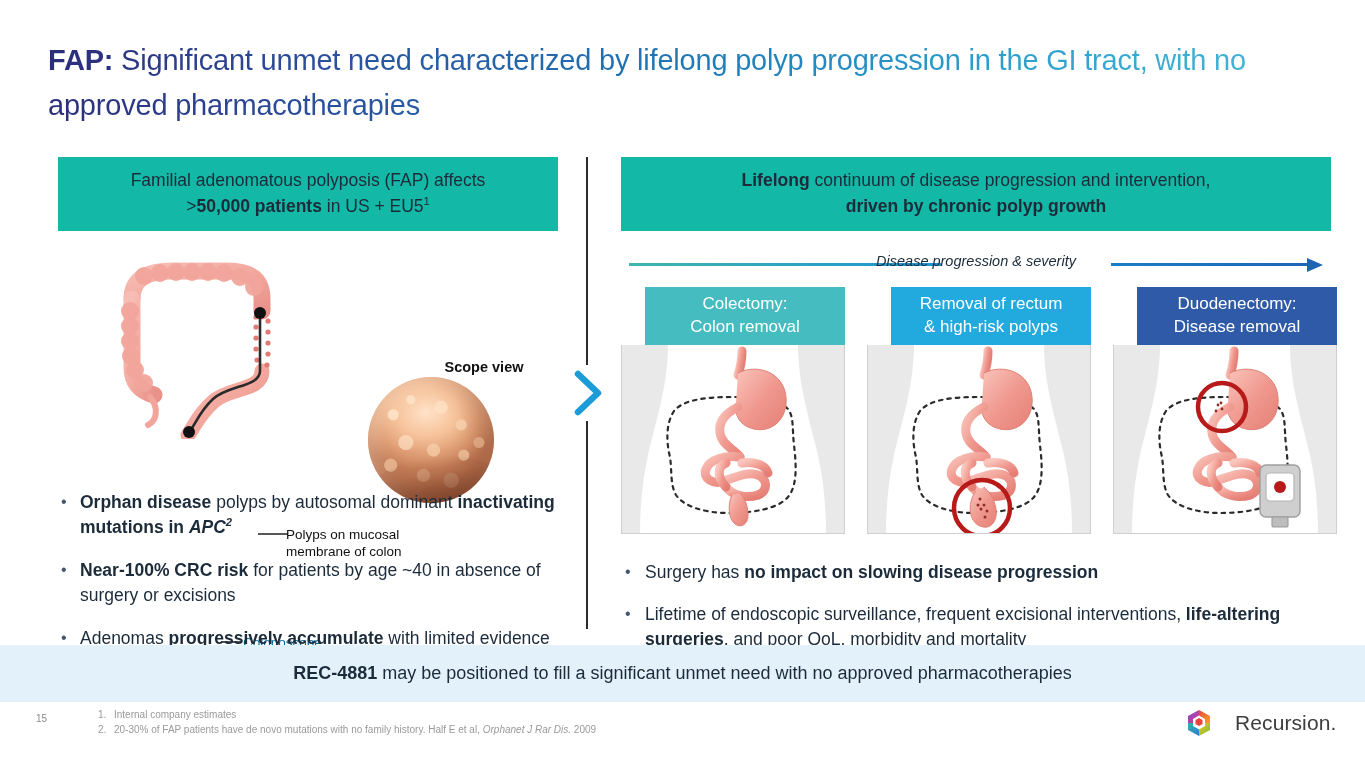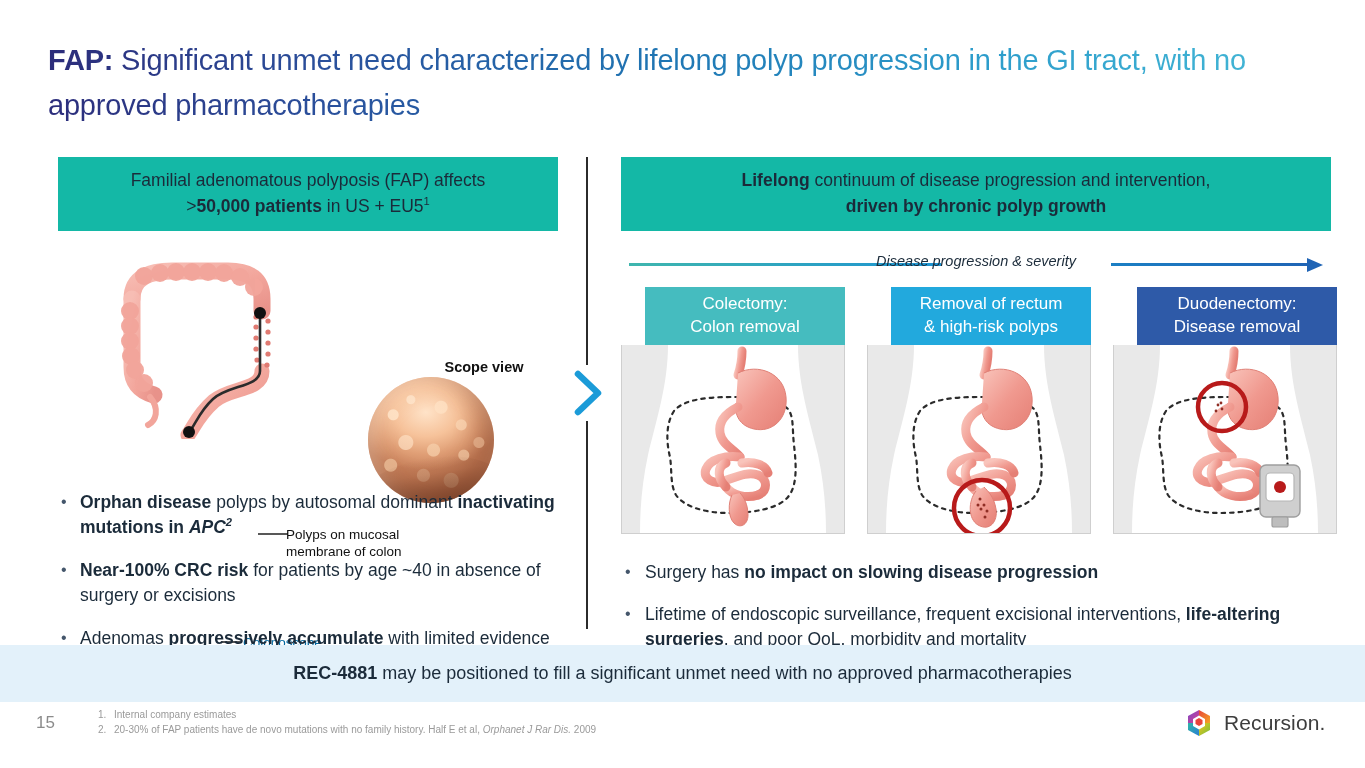--- a/index.html
+++ b/index.html
@@ -245,34 +245,34 @@
   }
   #footer-banner .txt {
     font-size: 18px;
     color: #1b2b3a;
   }
   #footer-banner .txt b { font-weight: 700; }
 
   
   #page-number {
     position: absolute; left: 36px; top: 713px;
-    font-size: 17px; color: #8b8b8b;
+    font-size: 10px; color: #8b8b8b;
   }
   #footnotes {
     position: absolute; left: 98px; top: 707px;
     font-size: 10px; line-height: 15px; color: #9a9a9a;
   }
   #footnotes .fn { white-space: nowrap; }
   #footnotes .num { display: inline-block; width: 16px; }
   #footnotes i { font-style: italic; }
 
   
   #logo {
     position: absolute; left: 1186px; top: 709px;
-    display: flex; align-items: center; gap: 12px;
+    display: flex; align-items: center; gap: 23px;
   }
   #logo-text {
     font-size: 21px; color: #3d3d3d; letter-spacing: 0.1px;
   }
 </style>
 </head>
 <body>
 
 <div id="slide-title">
   <span class="fap">FAP:</span><span> Significant unmet need characterized by lifelong polyp progression in the GI tract, with no approved pharmacotherapies</span>

